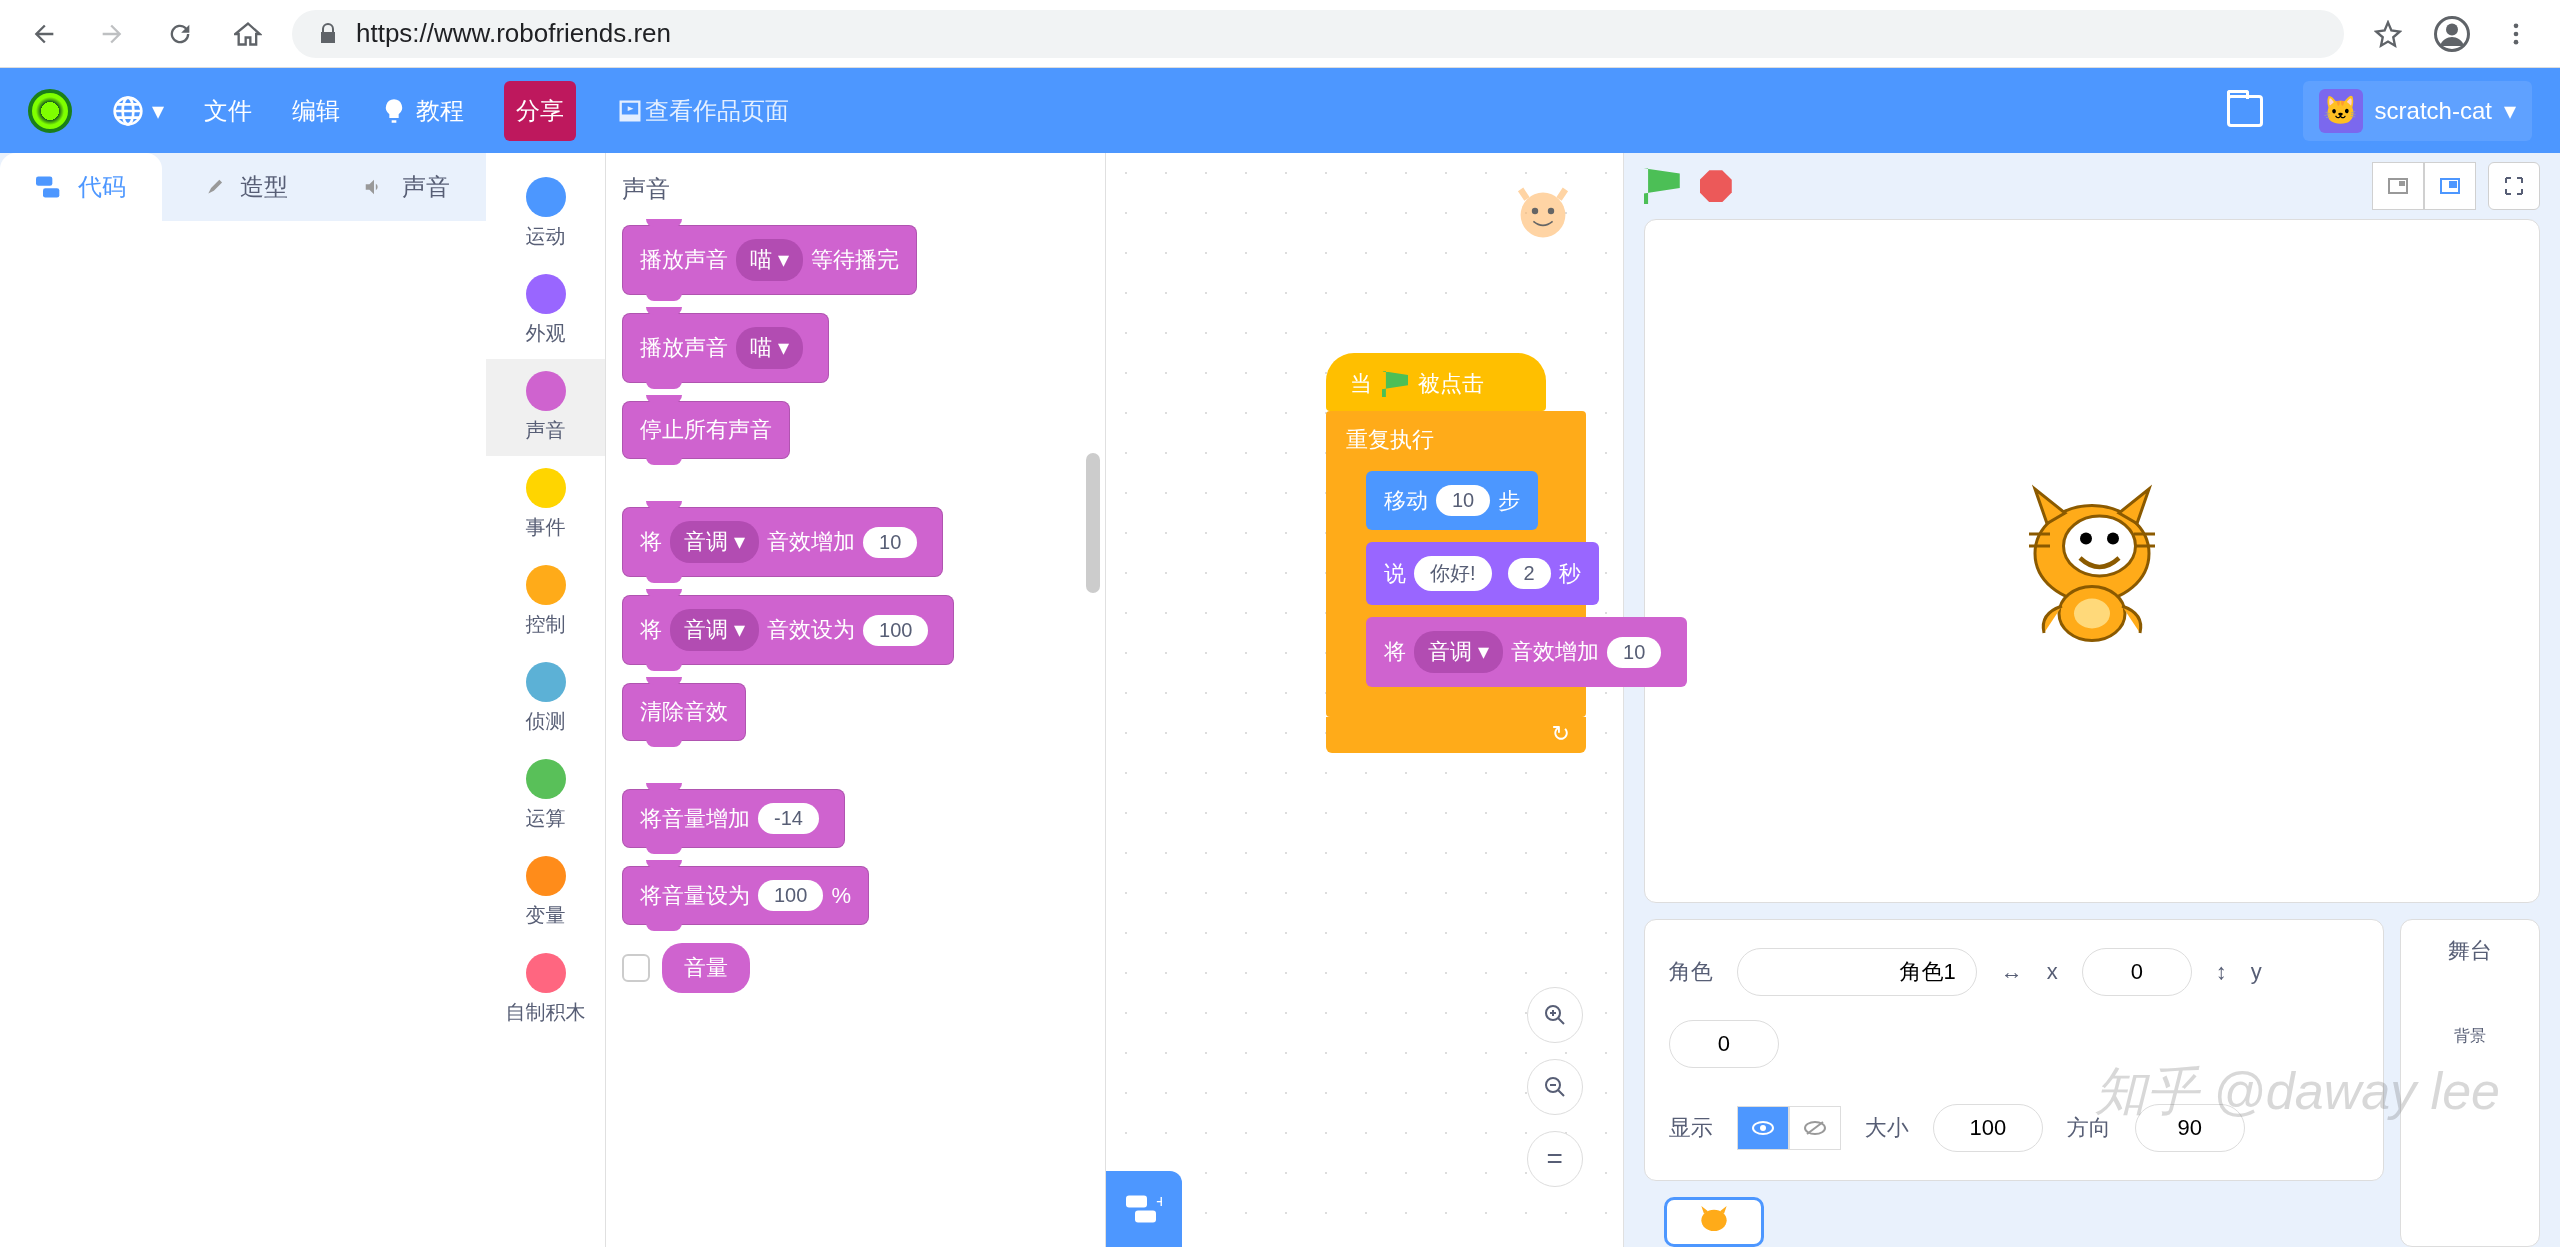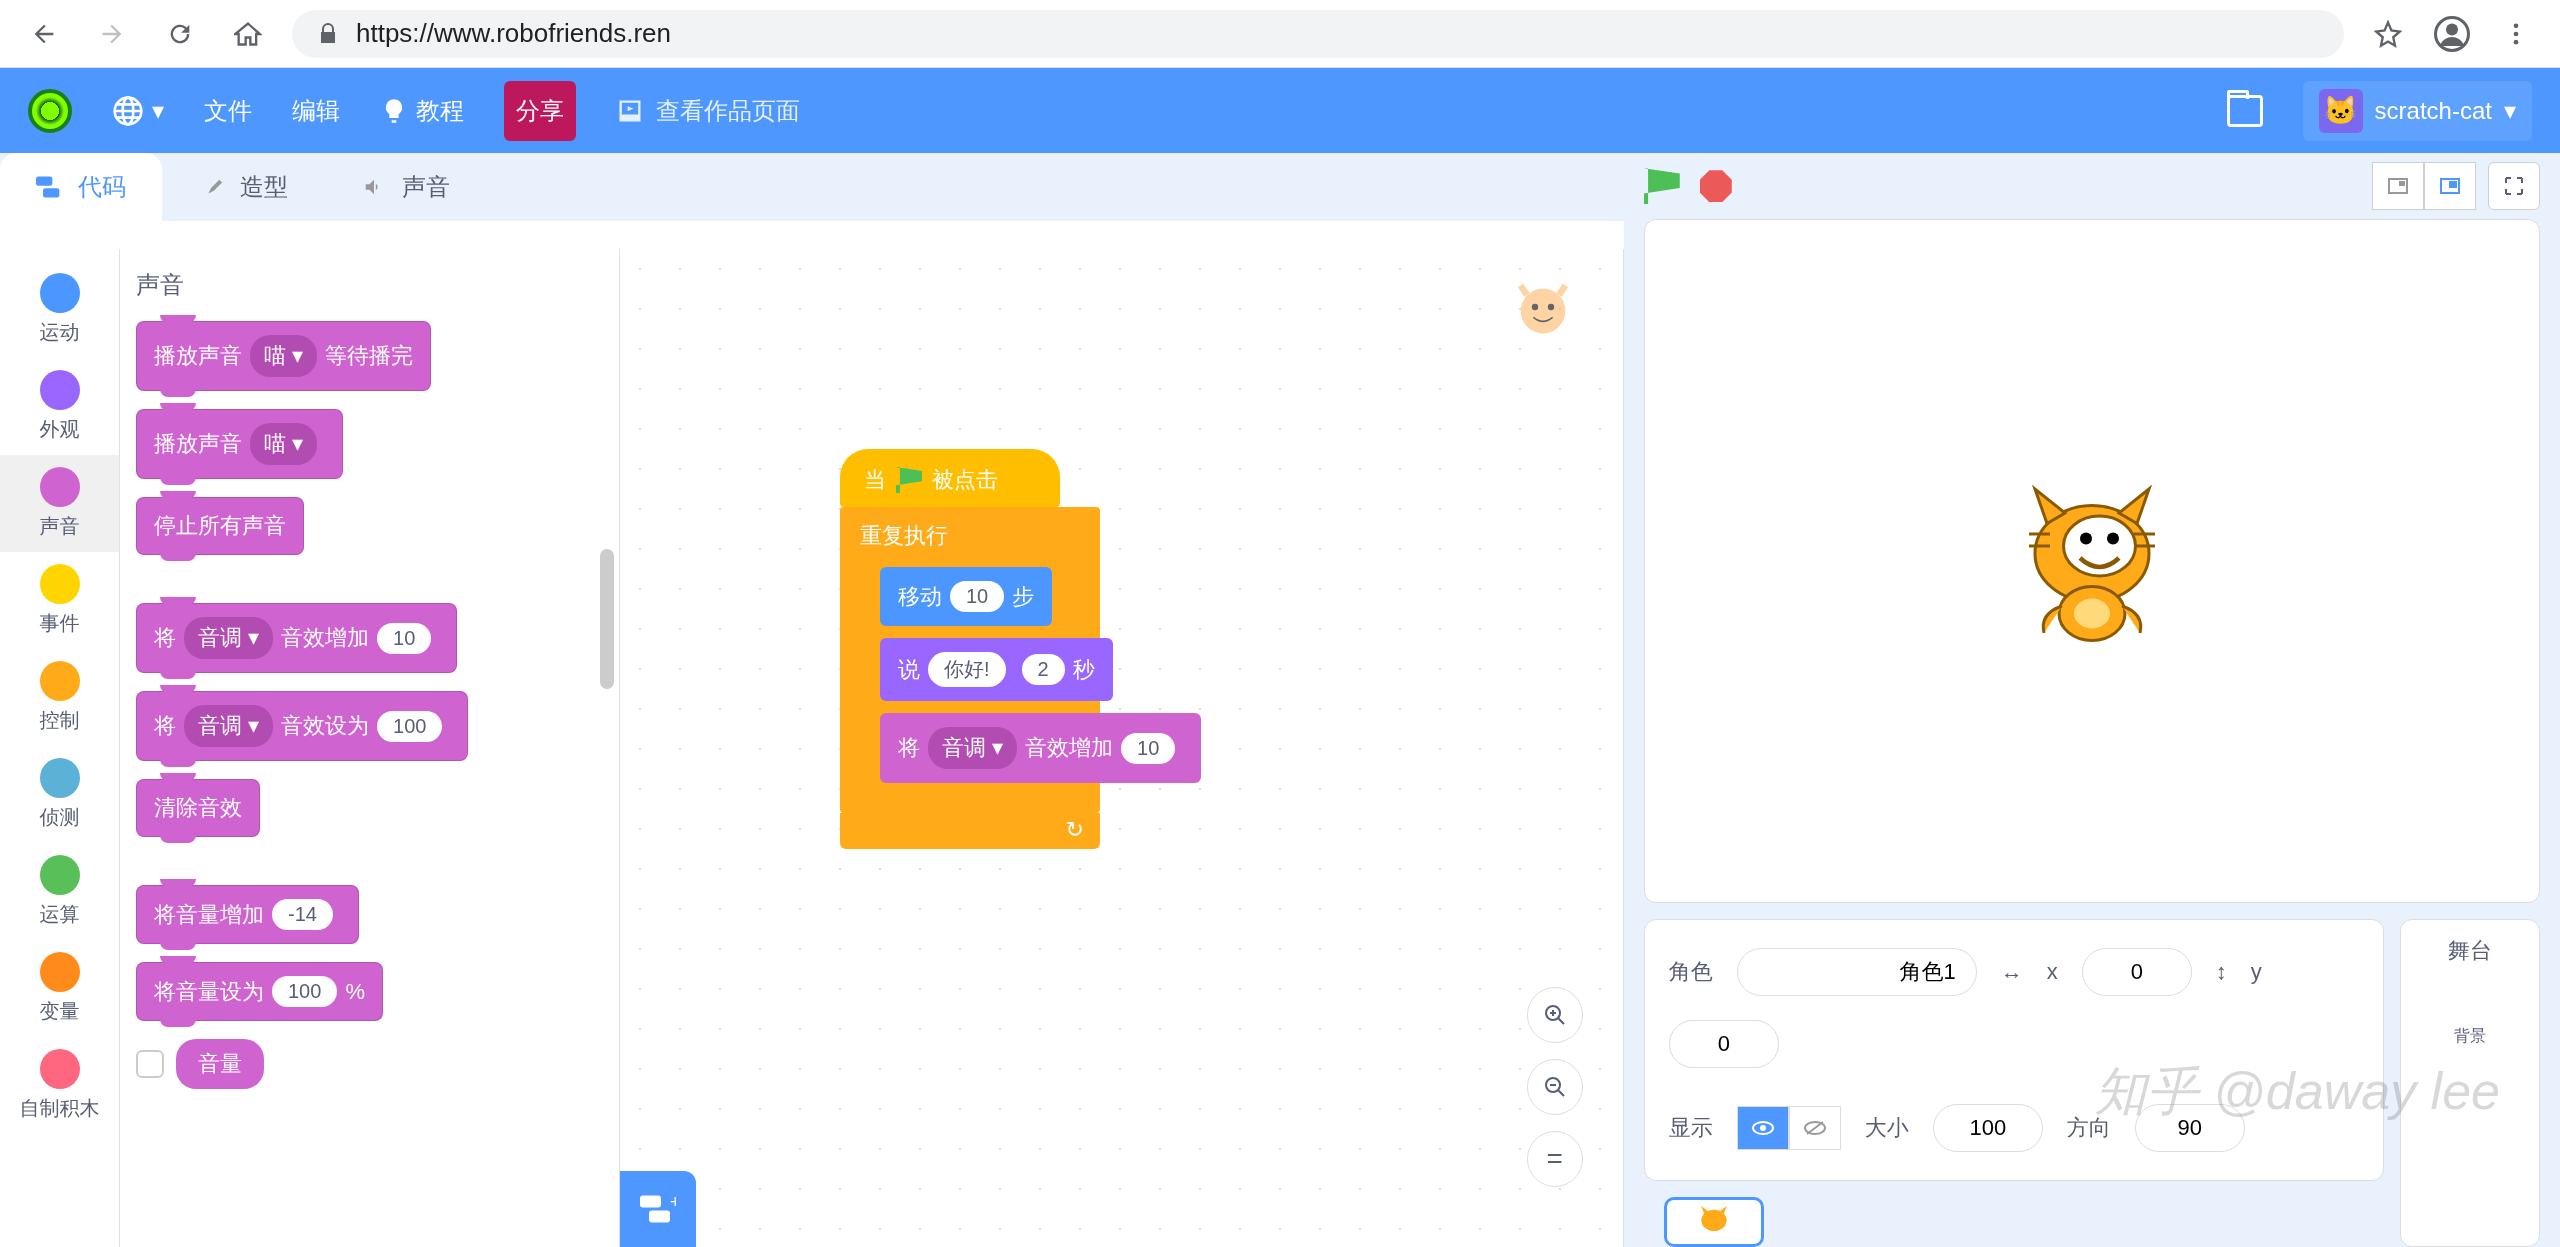--- a/index.html
+++ b/index.html
@@ -12,30 +12,30 @@
 .url-bar{flex:1;height:48px;background:#f1f3f4;border-radius:24px;display:flex;align-items:center;padding:0 24px;gap:16px;font-size:26px;color:#202124;}
 .url-lock{width:24px;height:24px;}
 .right-icons{display:flex;gap:32px;align-items:center;}
 
 
 .menu-bar{height:85px;background:#4d97ff;display:flex;align-items:center;padding:0 28px;gap:40px;color:#fff;font-size:24px;}
 .logo{width:44px;height:44px;border-radius:50%;background:radial-gradient(circle,#7fff00 35%,#1a5f1a 36%,#7fff00 55%);border:4px solid #1a7f1a;}
 .menu-item{display:flex;align-items:center;gap:8px;cursor:pointer;font-weight:500;}
 .project-title{background:rgba(255,255,255,0.2);padding:14px 110px 14px 20px;border-radius:6px;font-size:24px;font-weight:500;}
 .share-btn{background:#be185d;padding:14px 12px;border-radius:6px;font-weight:500;}
-.view-page{display:flex;align-items:center;gap:12px;opacity:0.85;}
+.view-page{display:flex;align-items:center;gap:1px;opacity:0.85;}
 .spacer{flex:1;}
 .folder-icon{width:36px;height:32px;border:3px solid #fff;border-radius:4px;position:relative;}
 .folder-icon::before{content:"";position:absolute;top:-8px;left:-3px;width:16px;height:6px;border:3px solid #fff;border-bottom:none;border-radius:3px 3px 0 0;}
 .user-area{display:flex;align-items:center;gap:12px;background:rgba(255,255,255,0.1);padding:8px 16px;border-radius:6px;}
 .avatar{width:44px;height:44px;background:#7b68ee;border-radius:6px;display:flex;align-items:center;justify-content:center;font-size:28px;}
 
 
 .main{display:flex;height:1094px;}
-.left-panel{width:1776px;display:flex;flex-direction:column;gap:28px;}
+.left-panel{width:1776px;display:flex;flex-direction:row;}
 .right-panel{width:1024px;background:#e9f1fc;display:flex;flex-direction:column;}
 
 
 .tabs{height:68px;display:flex;background:#e9f1fc;}
 .tab{padding:0 36px;display:flex;align-items:center;gap:14px;font-size:24px;color:#575e75;border-radius:16px 16px 0 0;cursor:pointer;}
 .tab.active{background:#fff;color:#4d97ff;font-weight:500;}
 .tab-icon{width:28px;height:22px;}
 
 
 .editor{flex:1;display:flex;background:#fff;border-right:1px solid #e0e0e0;}

